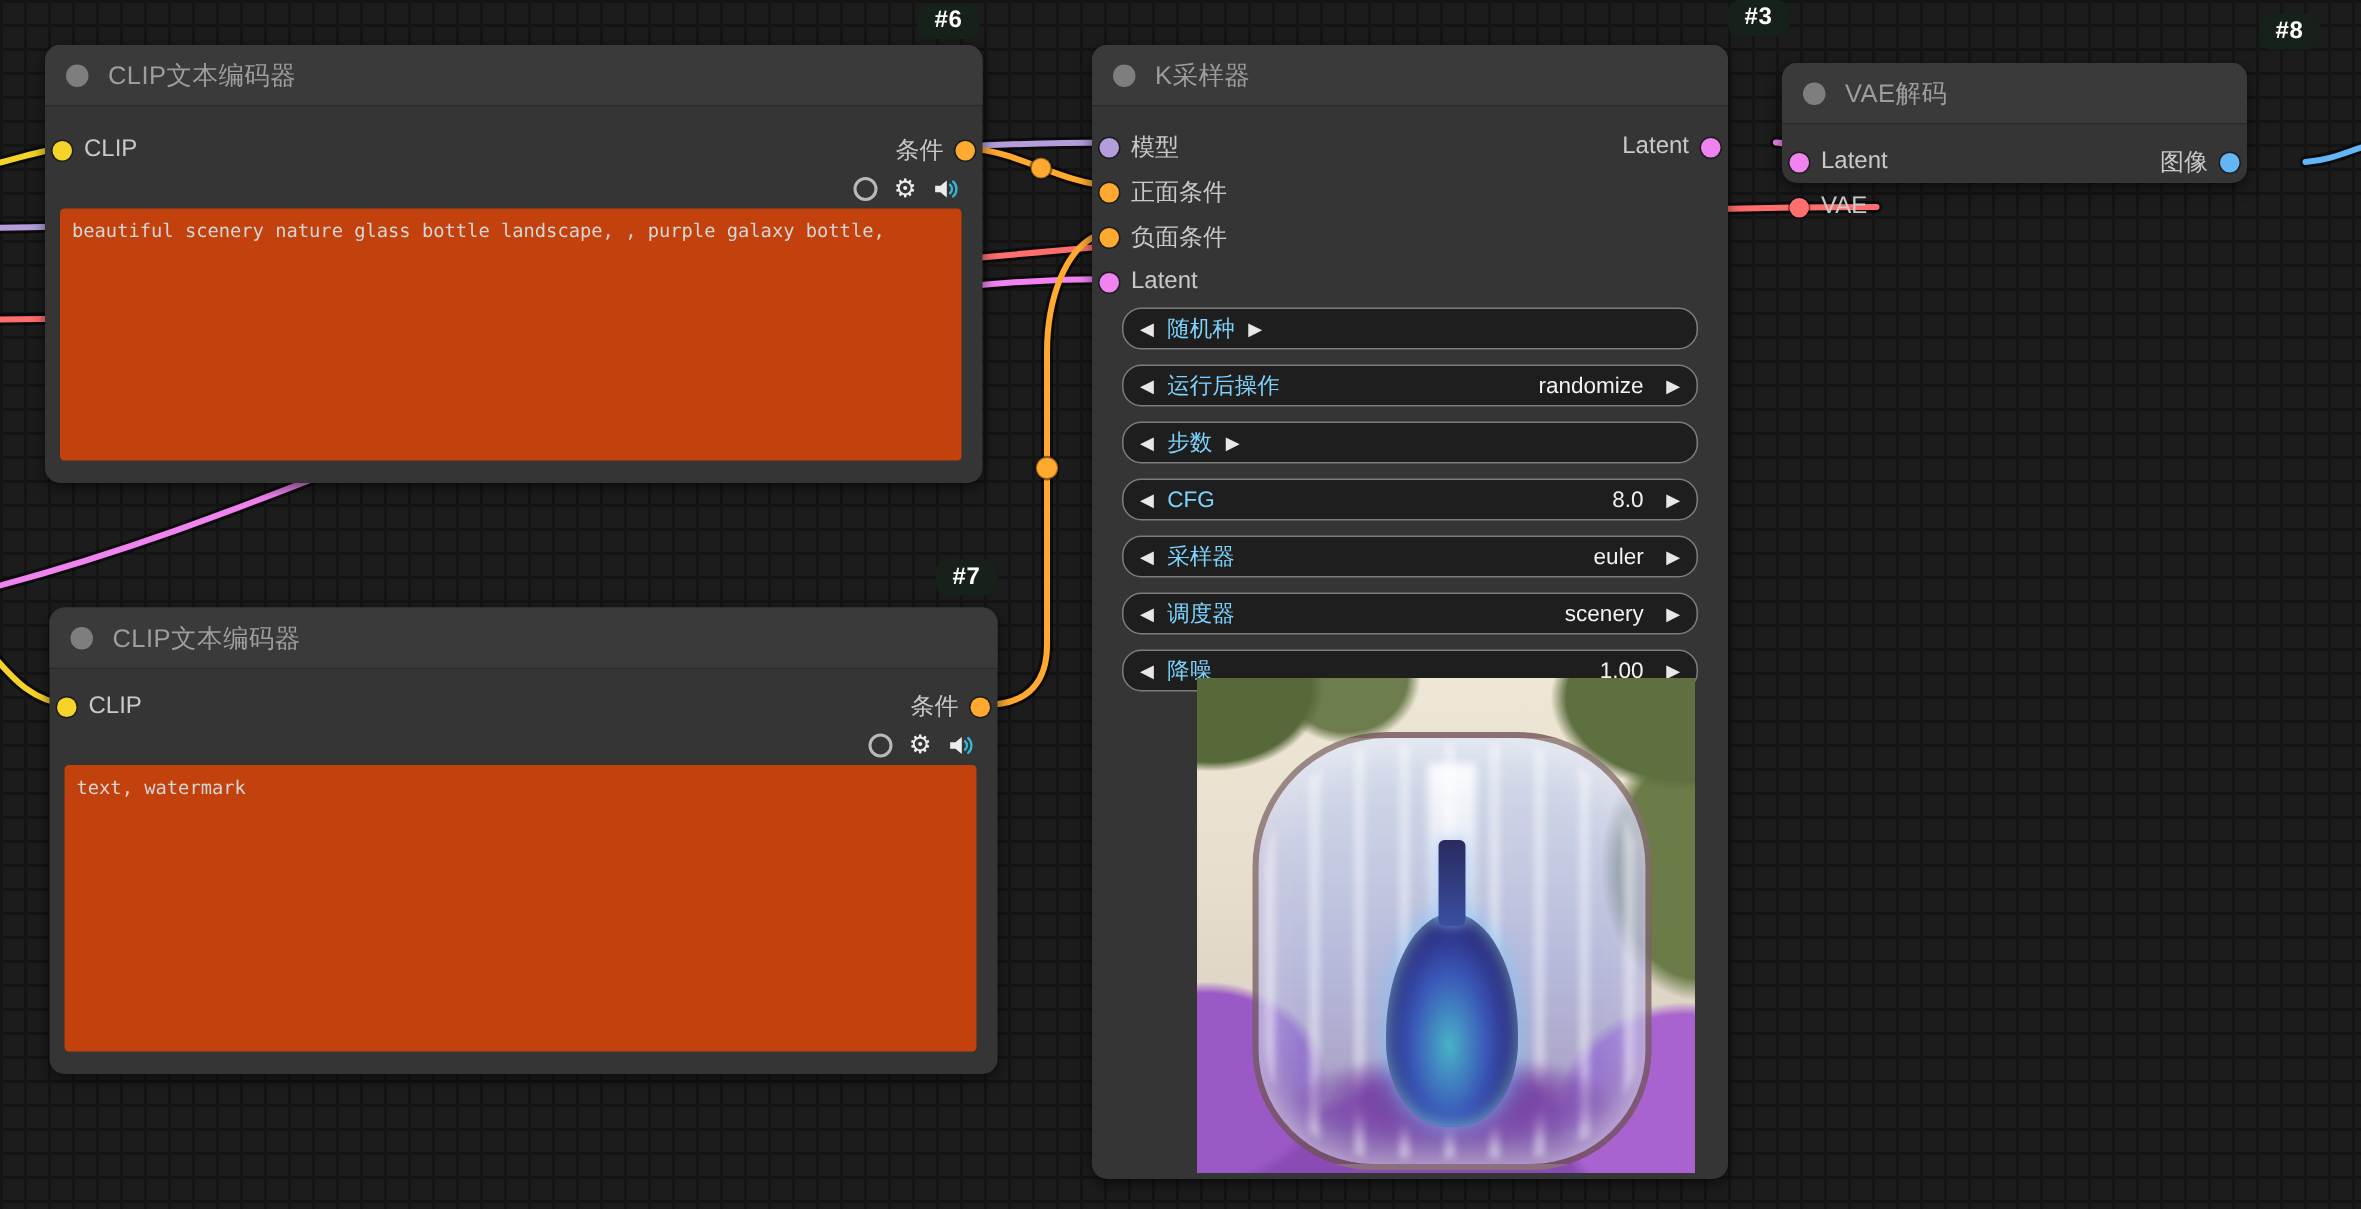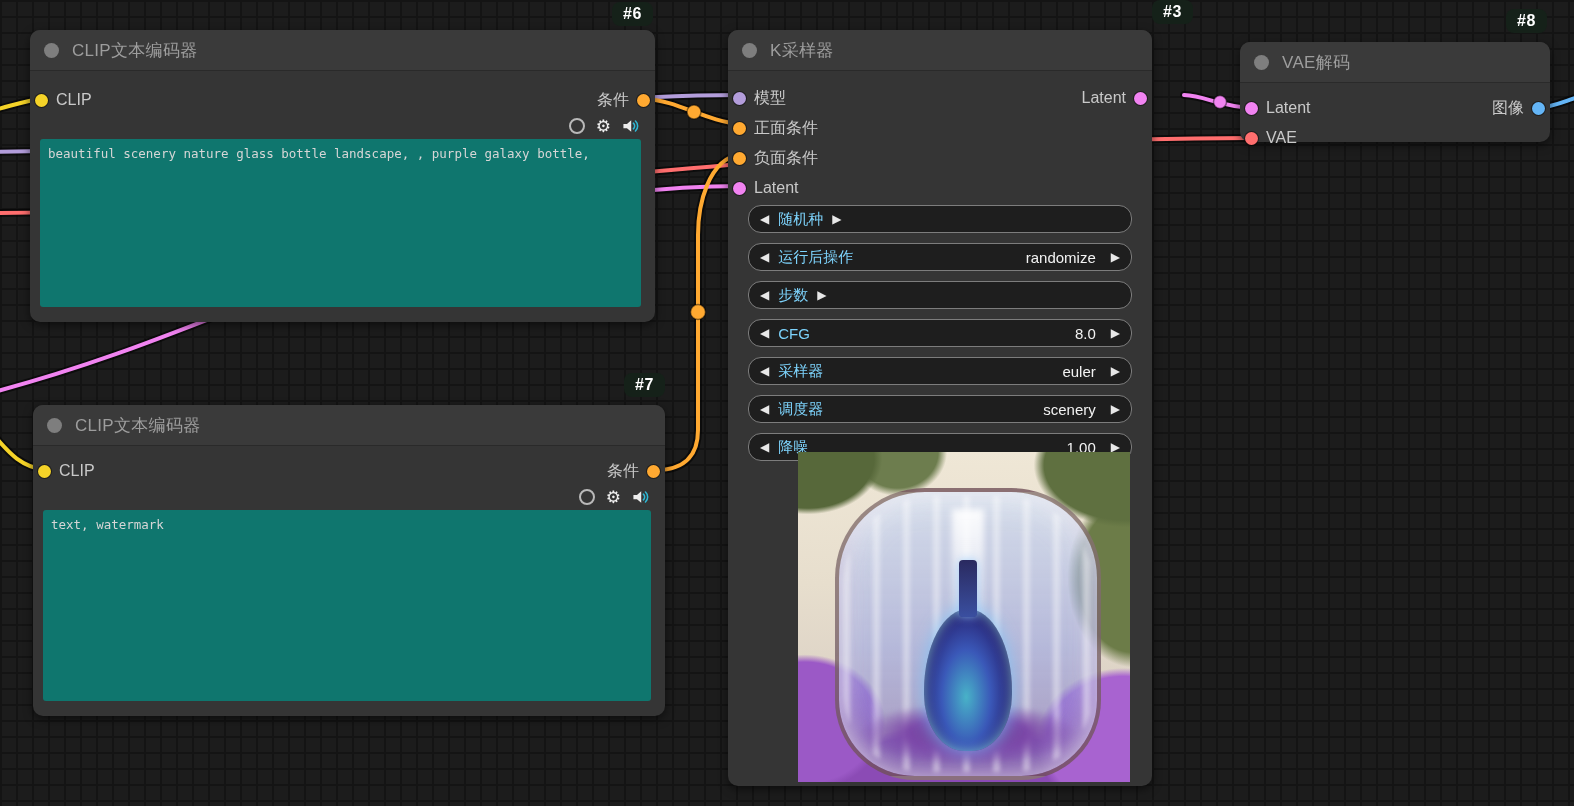--- a/index.html
+++ b/index.html
@@ -32,21 +32,21 @@
   .dot-clip{background:#f5d328;}
   .dot-model{background:#b39ddb;}
   .dot-cond{background:#ffa931;}
   .dot-latent{background:#f183f1;}
   .dot-vae{background:#ff6e6e;}
   .dot-image{background:#64b5f6;}
   .icon-row{display:flex;justify-content:flex-end;align-items:center;gap:11px;height:22px;padding-right:16px;}
   .circle-icon{width:12px;height:12px;border:2px solid #b9b9b9;border-radius:50%;}
   .gear-icon{color:#efefef;font-size:17px;line-height:1;font-family:"DejaVu Sans",sans-serif;}
   .prompt-box{
-    flex:1;margin:2px 14px 15px 10px;background:#0f766e;border-radius:3px;
+    flex:1;margin:2px 14px 15px 10px;background:#c2410c;border-radius:3px;
     color:#d6d6d6;font-family:"DejaVu Sans Mono",monospace;font-size:12.5px;
     padding:6px 8px;line-height:1.5;overflow:hidden;white-space:pre-wrap;
   }
   .badge{
     position:absolute;z-index:4;background:#152119;color:#fff;font-weight:bold;
     font-size:16px;padding:3px 11px;border-radius:8px;letter-spacing:.5px;
   }
   
   .widgets{display:flex;flex-direction:column;gap:10px;margin:2px 20px 0 20px;}
   .widget{
@@ -284,21 +284,21 @@
   <div class="preview">
     <div class="dome">
       <div class="glow"></div>
       <div class="dome-base"></div>
       <div class="bottle"></div>
     </div>
   </div>
 </div>
 <div class="badge" style="left:1152px;top:0px">#3</div>
 
-<div class="node" style="left:1240px;top:42px;width:310px;height:100px">
+<div class="node" style="left:1188px;top:42px;width:310px;height:80px">
   <div class="node-header">
     <span class="collapse-dot"></span>
     <span class="node-title">VAE解码</span>
   </div>
   <div class="slots" style="padding-top:10px">
     <div class="slot-row">
       <div class="slot">
         <span class="slot-dot dot-latent"></span>
         <span>Latent</span>
       </div>

